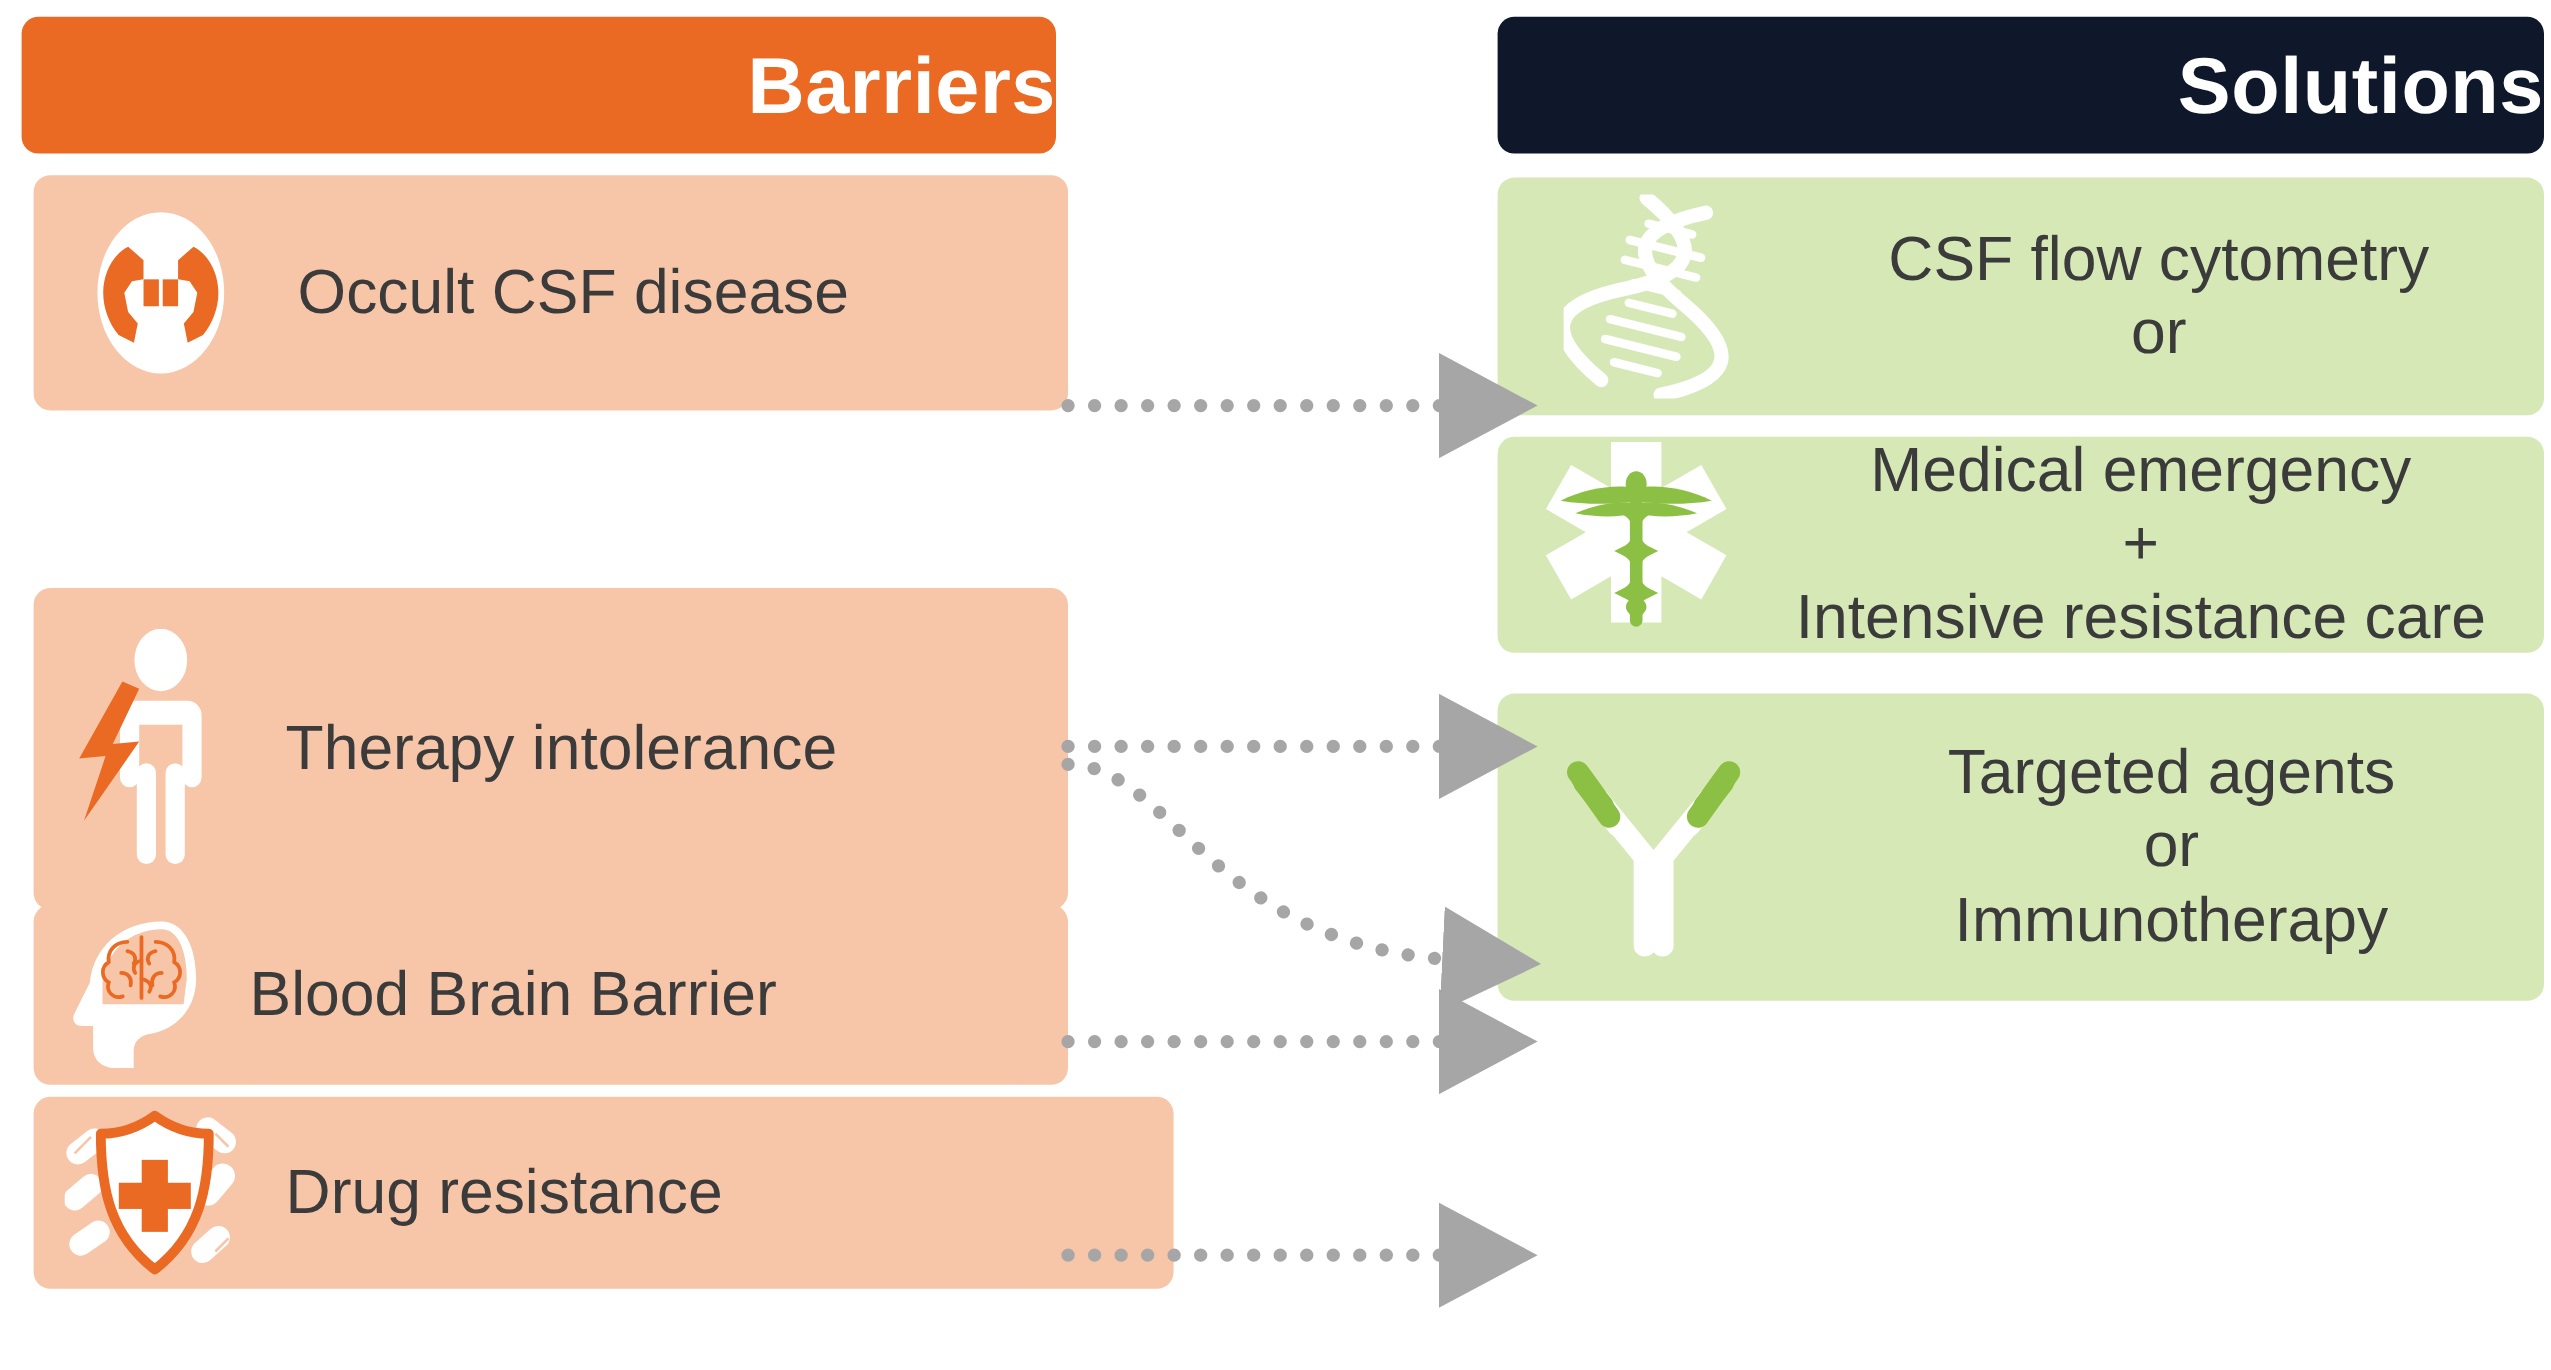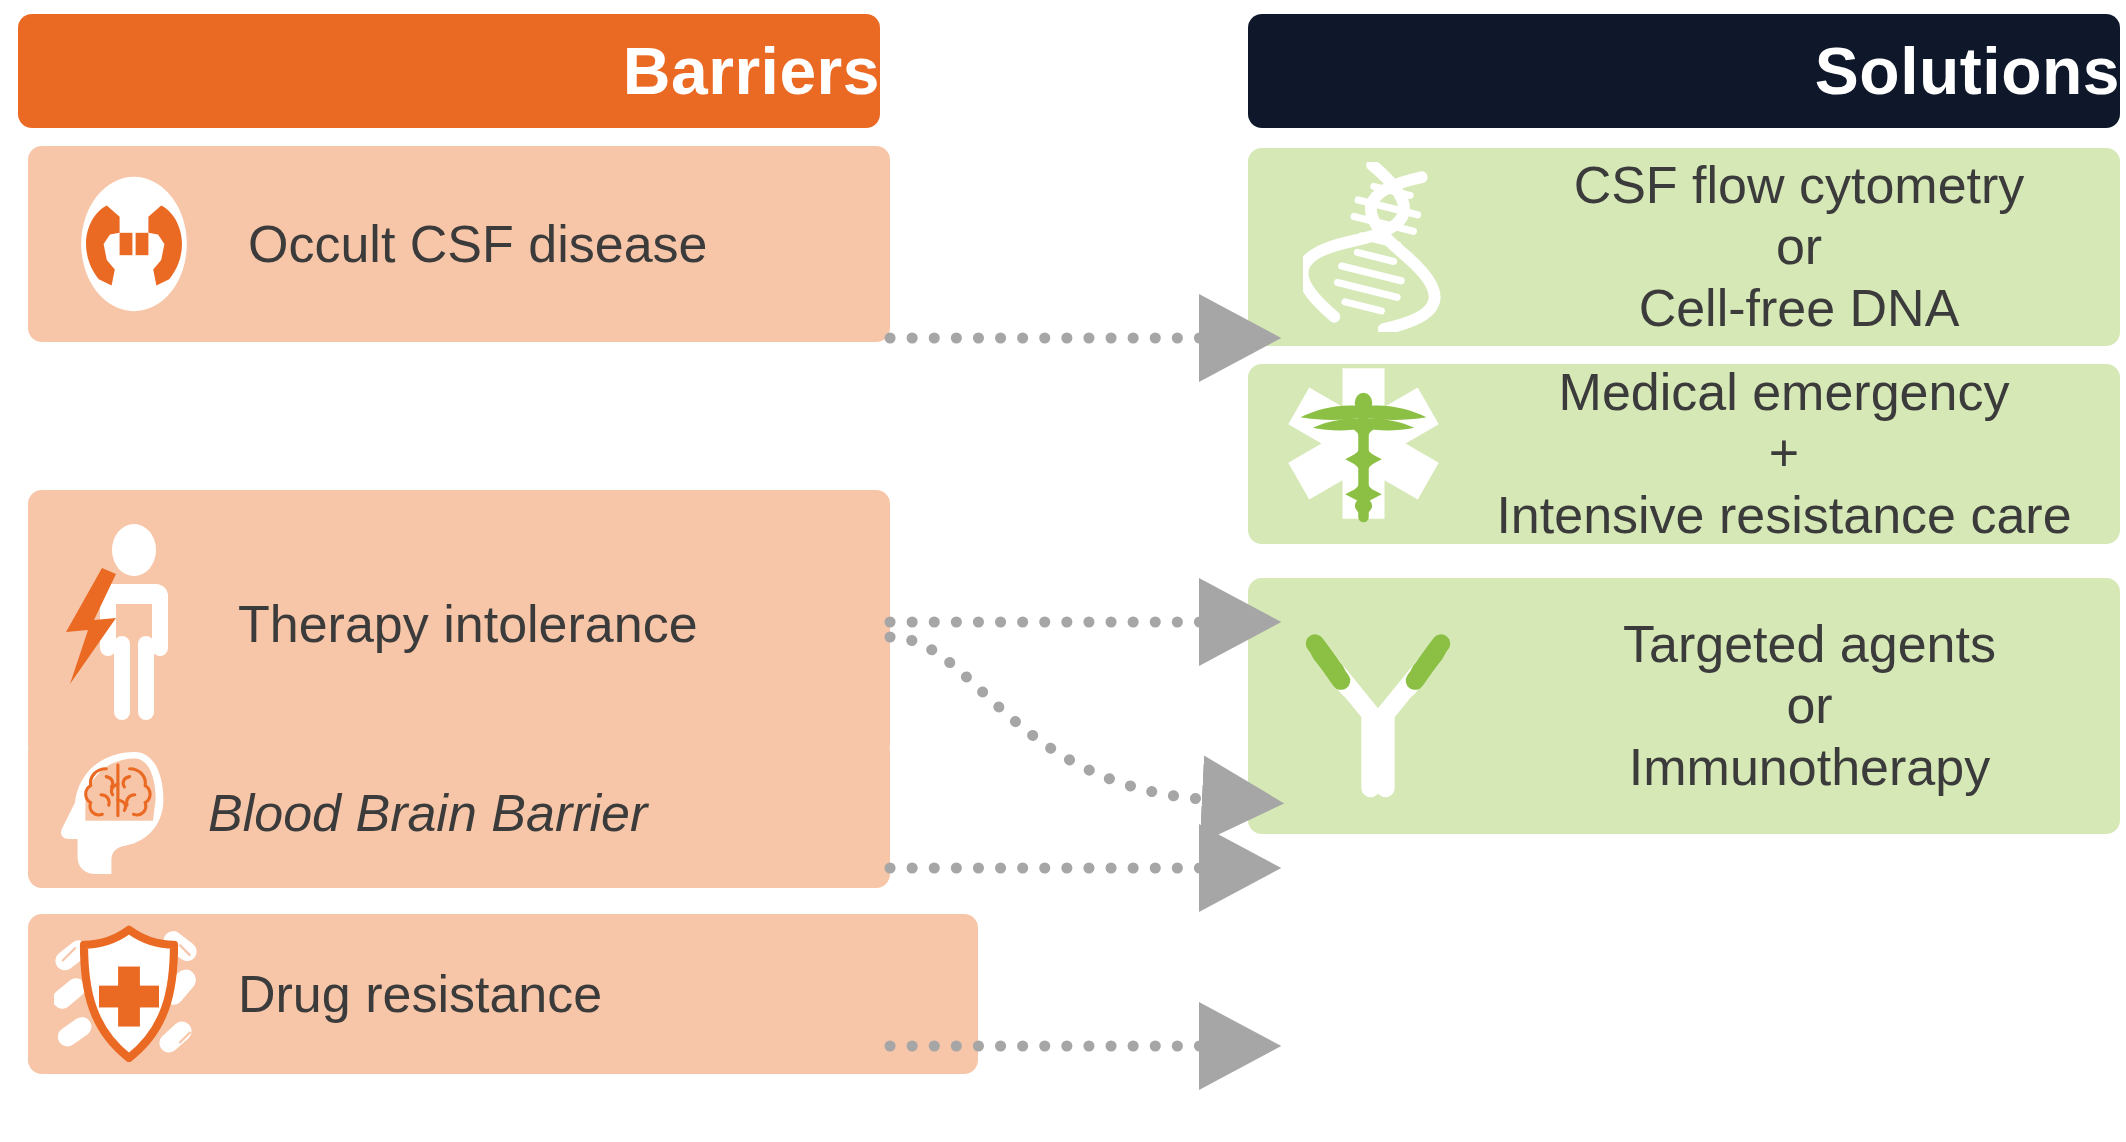--- a/index.html
+++ b/index.html
@@ -54,21 +54,21 @@
     color:#3b3b3b;
     line-height:1.18;
     padding-right:30px;
     font-family:"Liberation Sans", sans-serif;
   }
   .label-right .ln{display:block;}
 
   
   #card-occult      {left:18px;  top:146px;  width:862px; height:196px;}
   #card-therapy     {left:18px;  top:490px;  width:862px; height:268px;}
-  #card-bbb         {left:18px;  top:738px;  width:862px; height:150px;font-style:italic;}
+  #card-bbb         {left:18px;  top:754px;  width:862px; height:150px;}
   #card-drug        {left:18px;  top:914px;  width:950px; height:160px;}
 
   
   #card-csf         {left:1248px;top:148px;  width:872px; height:198px;}
   #card-emergency   {left:1248px;top:364px;  width:872px; height:180px;}
   #card-targeted    {left:1248px;top:578px;  width:872px; height:256px;gap:21px;}
 
   
   .arrows{position:absolute;left:0;top:0;width:2126px;height:1142px;pointer-events:none;}
 
@@ -187,21 +187,20 @@
             <line x1="22" y1="66" x2="58" y2="66"></line>
             <line x1="22" y1="76" x2="58" y2="76"></line>
             <line x1="29" y1="86" x2="51" y2="86"></line>
           </g>
         </g>
       </svg>
     </div>
     <div class="label-right">
       <span class="ln">CSF flow cytometry</span>
       <span class="ln">or</span>
-      <span class="ln">Cell-free DNA</span>
     </div>
   </div>
 
   <div class="card card-right" id="card-emergency">
     <div class="icon-wrap" style="width:230px;">
       <svg class="ic" width="175" height="180" viewBox="0 0 100 102">
         <path d="M38 2 h24 v22 l19 -11 l12 21 l-19 11 l19 11 l-12 21 l-19 -11 v22 h-24 v-22 l-19 11 l-12 -21 l19 -11 l-19 -11 l12 -21 l19 11 z" fill="#ffffff"></path>
         <g fill="#8cc044">
 
           <path d="M50 24 C40 22 26 24 14 30 C26 32 40 32 50 30 Z"></path>

